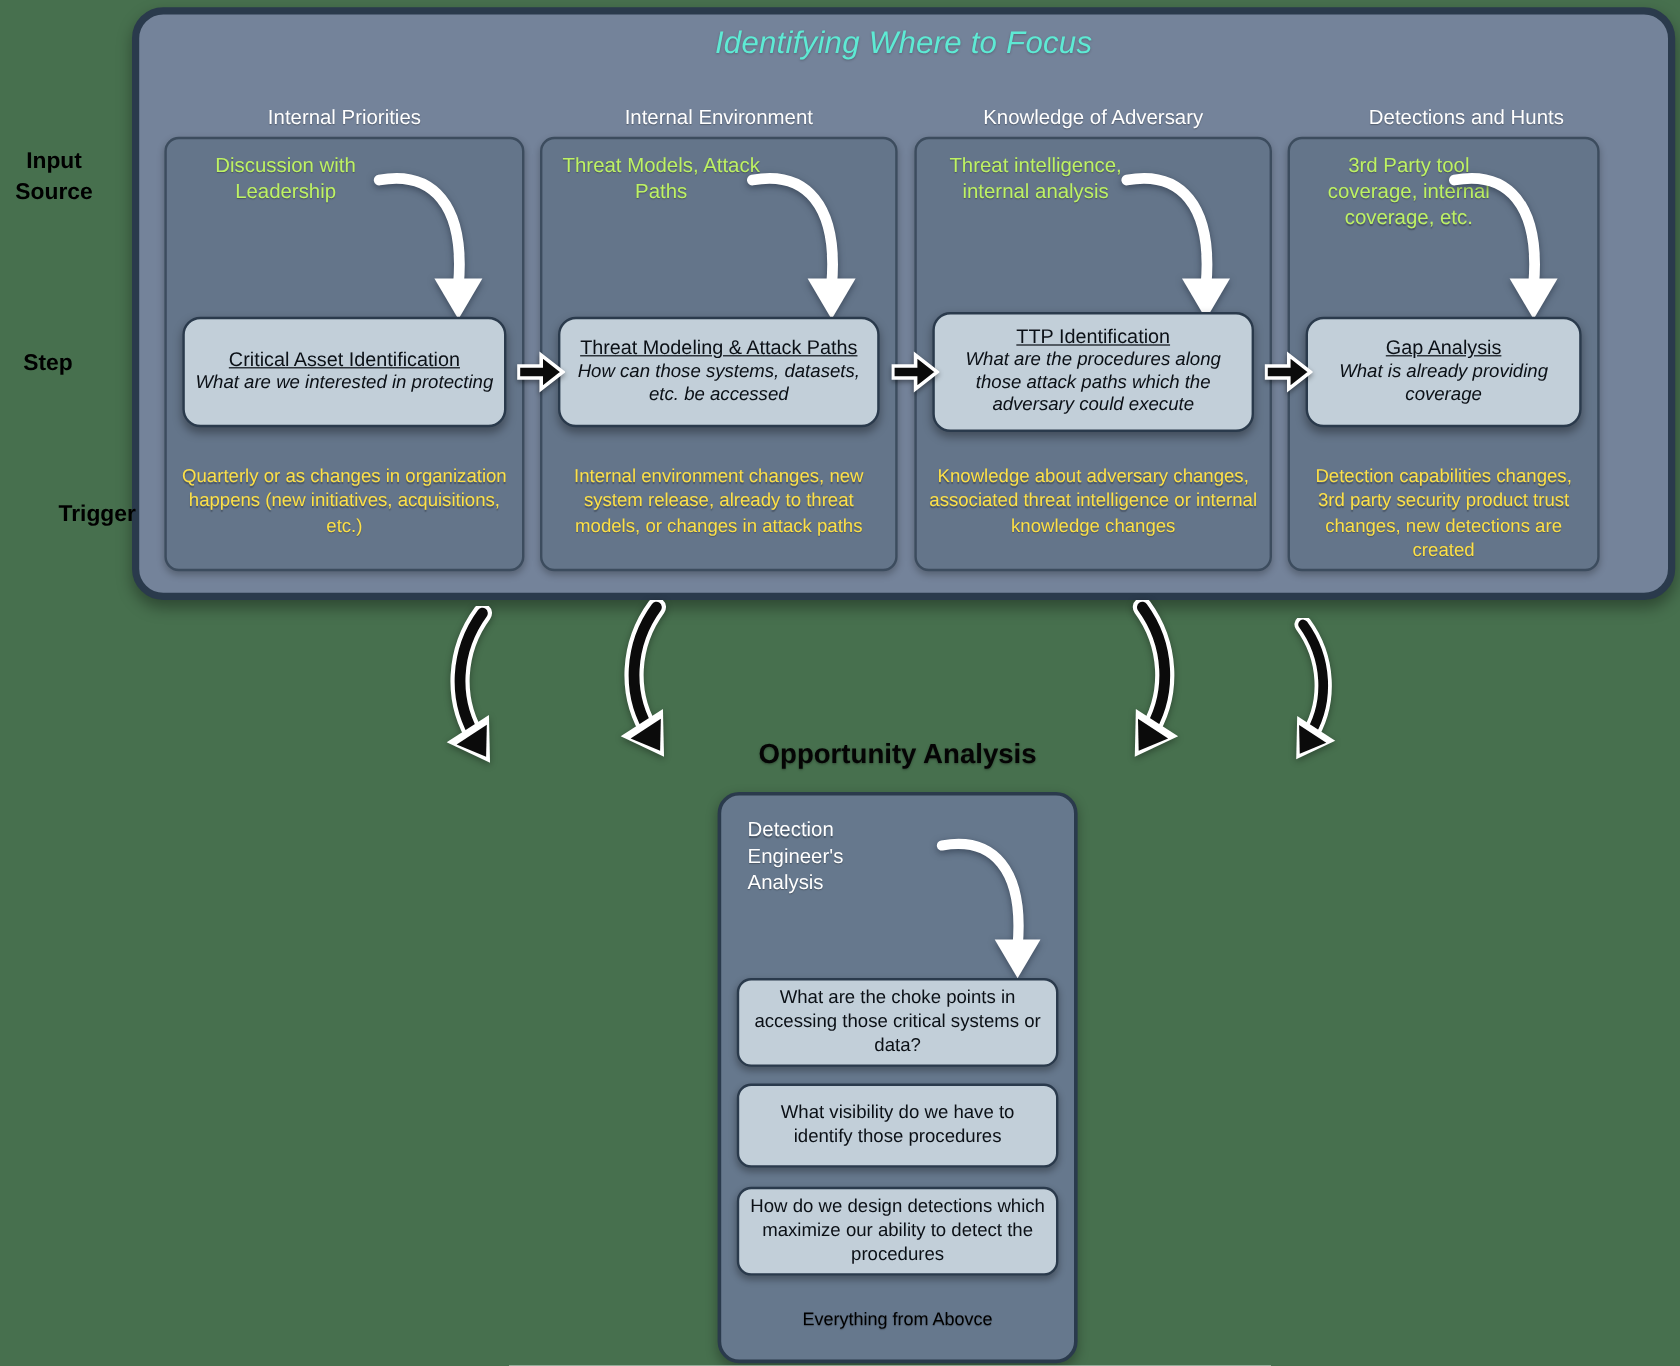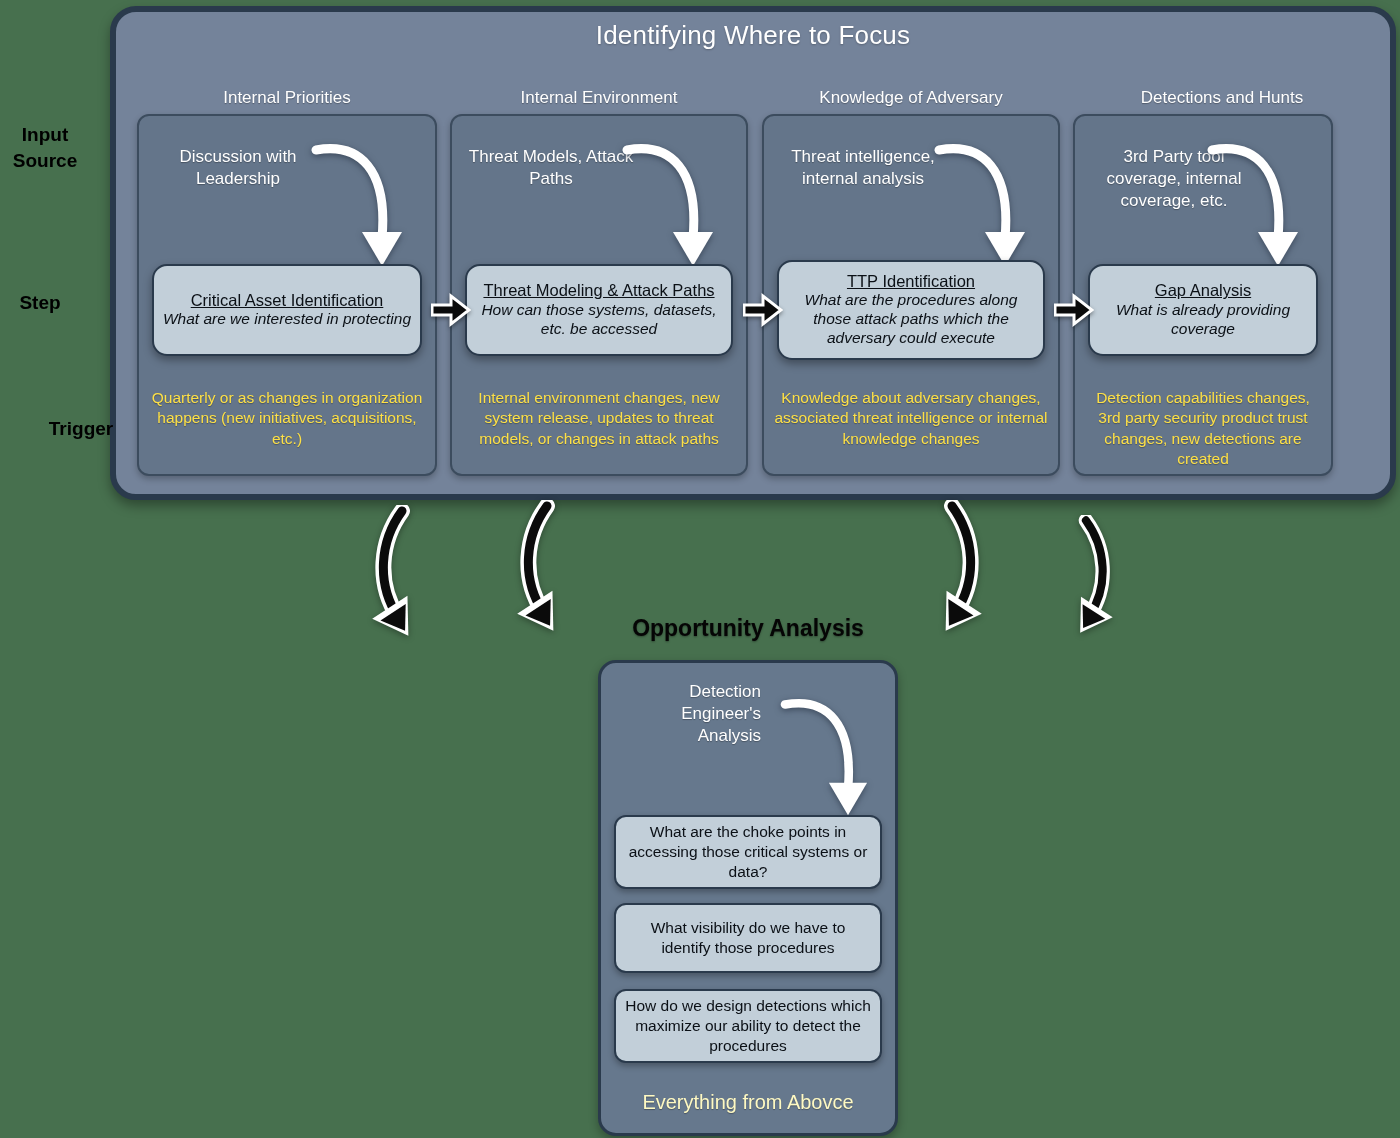--- a/index.html
+++ b/index.html
@@ -4,29 +4,29 @@
 <style>
   html,body{margin:0;padding:0;}
   body{font-family:"Liberation Sans",sans-serif;}
   #stage{position:relative;width:1400px;height:1138px;background:#47704E;overflow:hidden;}
 
   
   .main-panel{position:absolute;left:110px;top:6px;width:1286px;height:494px;box-sizing:border-box;
     background:#74839A;border:6px solid #2A3A4C;border-radius:26px;
     box-shadow:0 6px 12px rgba(0,0,0,.35);}
   .panel-title{position:absolute;left:110px;top:20px;width:1286px;text-align:center;
-    color:#ffffff;font-size:26px;letter-spacing:.2px;text-shadow:0 1px 2px rgba(0,0,0,.25);}
+    color:#5eead4;font-size:26px;letter-spacing:.2px;text-shadow:0 1px 2px rgba(0,0,0,.25);font-style:italic;}
 
   .col-header{position:absolute;top:88px;text-align:center;color:#ffffff;font-size:17px;
     text-shadow:0 1px 1px rgba(0,0,0,.3);}
   .col-card{position:absolute;top:114px;height:362px;box-sizing:border-box;
     background:#64758A;border:2px solid #3C4C5E;border-radius:12px;
     box-shadow:0 3px 6px rgba(0,0,0,.25);}
-  .input-text{position:absolute;left:10px;top:30px;width:178px;text-align:center;
-    color:#ffffff;font-size:17px;line-height:1.3;text-shadow:0 1px 1px rgba(0,0,0,.3);}
+  .input-text{position:absolute;left:10px;top:11px;width:178px;text-align:center;
+    color:#bef264;font-size:17px;line-height:1.3;text-shadow:0 1px 1px rgba(0,0,0,.3);}
   .in-arrow{position:absolute;right:20px;top:24px;filter:drop-shadow(0 2px 3px rgba(20,30,45,.5));}
   .step-box{position:absolute;left:13px;right:13px;top:148px;height:92px;box-sizing:border-box;
     background:#C2CFD9;border:2px solid #2A3A4C;border-radius:15px;padding:6px 6px;
     display:flex;flex-direction:column;justify-content:center;
     box-shadow:0 4px 8px rgba(0,0,0,.35);}
   .step-title{text-align:center;color:#0B1016;font-size:16.5px;font-weight:500;text-decoration:underline;line-height:1.18;}
   .step-sub{text-align:center;color:#0B1016;font-size:15.5px;font-style:italic;line-height:1.22;}
   .trigger-text{position:absolute;left:10px;right:10px;top:272px;text-align:center;
     color:#fde047;font-size:15.5px;line-height:1.32;text-shadow:0 1px 1px rgba(0,0,0,.3);}
 
@@ -37,30 +37,30 @@
 
   
   .down-arrow{position:absolute;filter:drop-shadow(0 2px 3px rgba(0,0,0,.35));}
 
   
   .opp-title{position:absolute;left:498px;top:615px;width:500px;text-align:center;
     color:#050505;font-size:23px;font-weight:800;text-shadow:0 1px 2px rgba(0,0,0,.35);}
   .opp-panel{position:absolute;left:598px;top:660px;width:300px;height:476px;box-sizing:border-box;
     background:#66788D;border:3px solid #2A3A4C;border-radius:18px;
     box-shadow:0 4px 10px rgba(0,0,0,.3);}
-  .opp-source{position:absolute;left:22px;top:18px;width:138px;text-align:right;
+  .opp-source{position:absolute;left:22px;top:18px;width:138px;text-align:left;
     color:#ffffff;font-size:17px;line-height:1.3;text-shadow:0 1px 1px rgba(0,0,0,.3);}
   .opp-arrow{position:absolute;right:14px;top:32px;filter:drop-shadow(0 2px 3px rgba(20,30,45,.5));}
   .q-box{position:absolute;left:13px;width:268px;box-sizing:border-box;
     background:#C2CFD9;border:2px solid #2A3A4C;border-radius:12px;
     display:flex;align-items:center;justify-content:center;padding:12px 8px;
     box-shadow:0 3px 6px rgba(0,0,0,.3);
     text-align:center;color:#0B1016;font-size:15.5px;line-height:1.3;}
   .opp-footer{position:absolute;left:0;top:428px;width:100%;text-align:center;
-    color:#fef9c3;font-size:20px;text-shadow:0 1px 1px rgba(0,0,0,.3);}
+    color:#000000;font-size:15px;text-shadow:0 1px 1px rgba(0,0,0,.3);}
 </style>
 </head>
 <body>
 
 <div id="stage">
 
   <div class="main-panel"></div>
   <div class="panel-title">Identifying Where to Focus</div>
 
   <div class="row-label" style="left:0px;top:122px;width:90px;">Input Source</div>
@@ -88,21 +88,21 @@
   <div class="col-card" style="left:450px;width:298px;">
     <div class="input-text">Threat Models, Attack Paths</div>
     <svg class="in-arrow" width="110" height="132" viewBox="0 0 100 132">
       <path d="M6,10 C50,2 78,30 72,98" stroke="#ffffff" stroke-width="9" fill="none" stroke-linecap="round"></path>
       <polygon points="52,92 92,92 72,126" fill="#ffffff"></polygon>
     </svg>
     <div class="step-box">
       <div class="step-title">Threat Modeling &amp; Attack Paths</div>
       <div class="step-sub">How can those systems, datasets, etc. be accessed</div>
     </div>
-    <div class="trigger-text">Internal environment changes, new system release, updates to threat models, or changes in attack paths</div>
+    <div class="trigger-text">Internal environment changes, new system release, already to threat models, or changes in attack paths</div>
   </div>
 
   <div class="col-card" style="left:762px;width:298px;">
     <div class="input-text">Threat intelligence, internal analysis</div>
     <svg class="in-arrow" width="110" height="132" viewBox="0 0 100 132">
       <path d="M6,10 C50,2 78,30 72,98" stroke="#ffffff" stroke-width="9" fill="none" stroke-linecap="round"></path>
       <polygon points="52,92 92,92 72,126" fill="#ffffff"></polygon>
     </svg>
     <div class="step-box" style="height:100px;top:144px;">
       <div class="step-title">TTP Identification</div>

